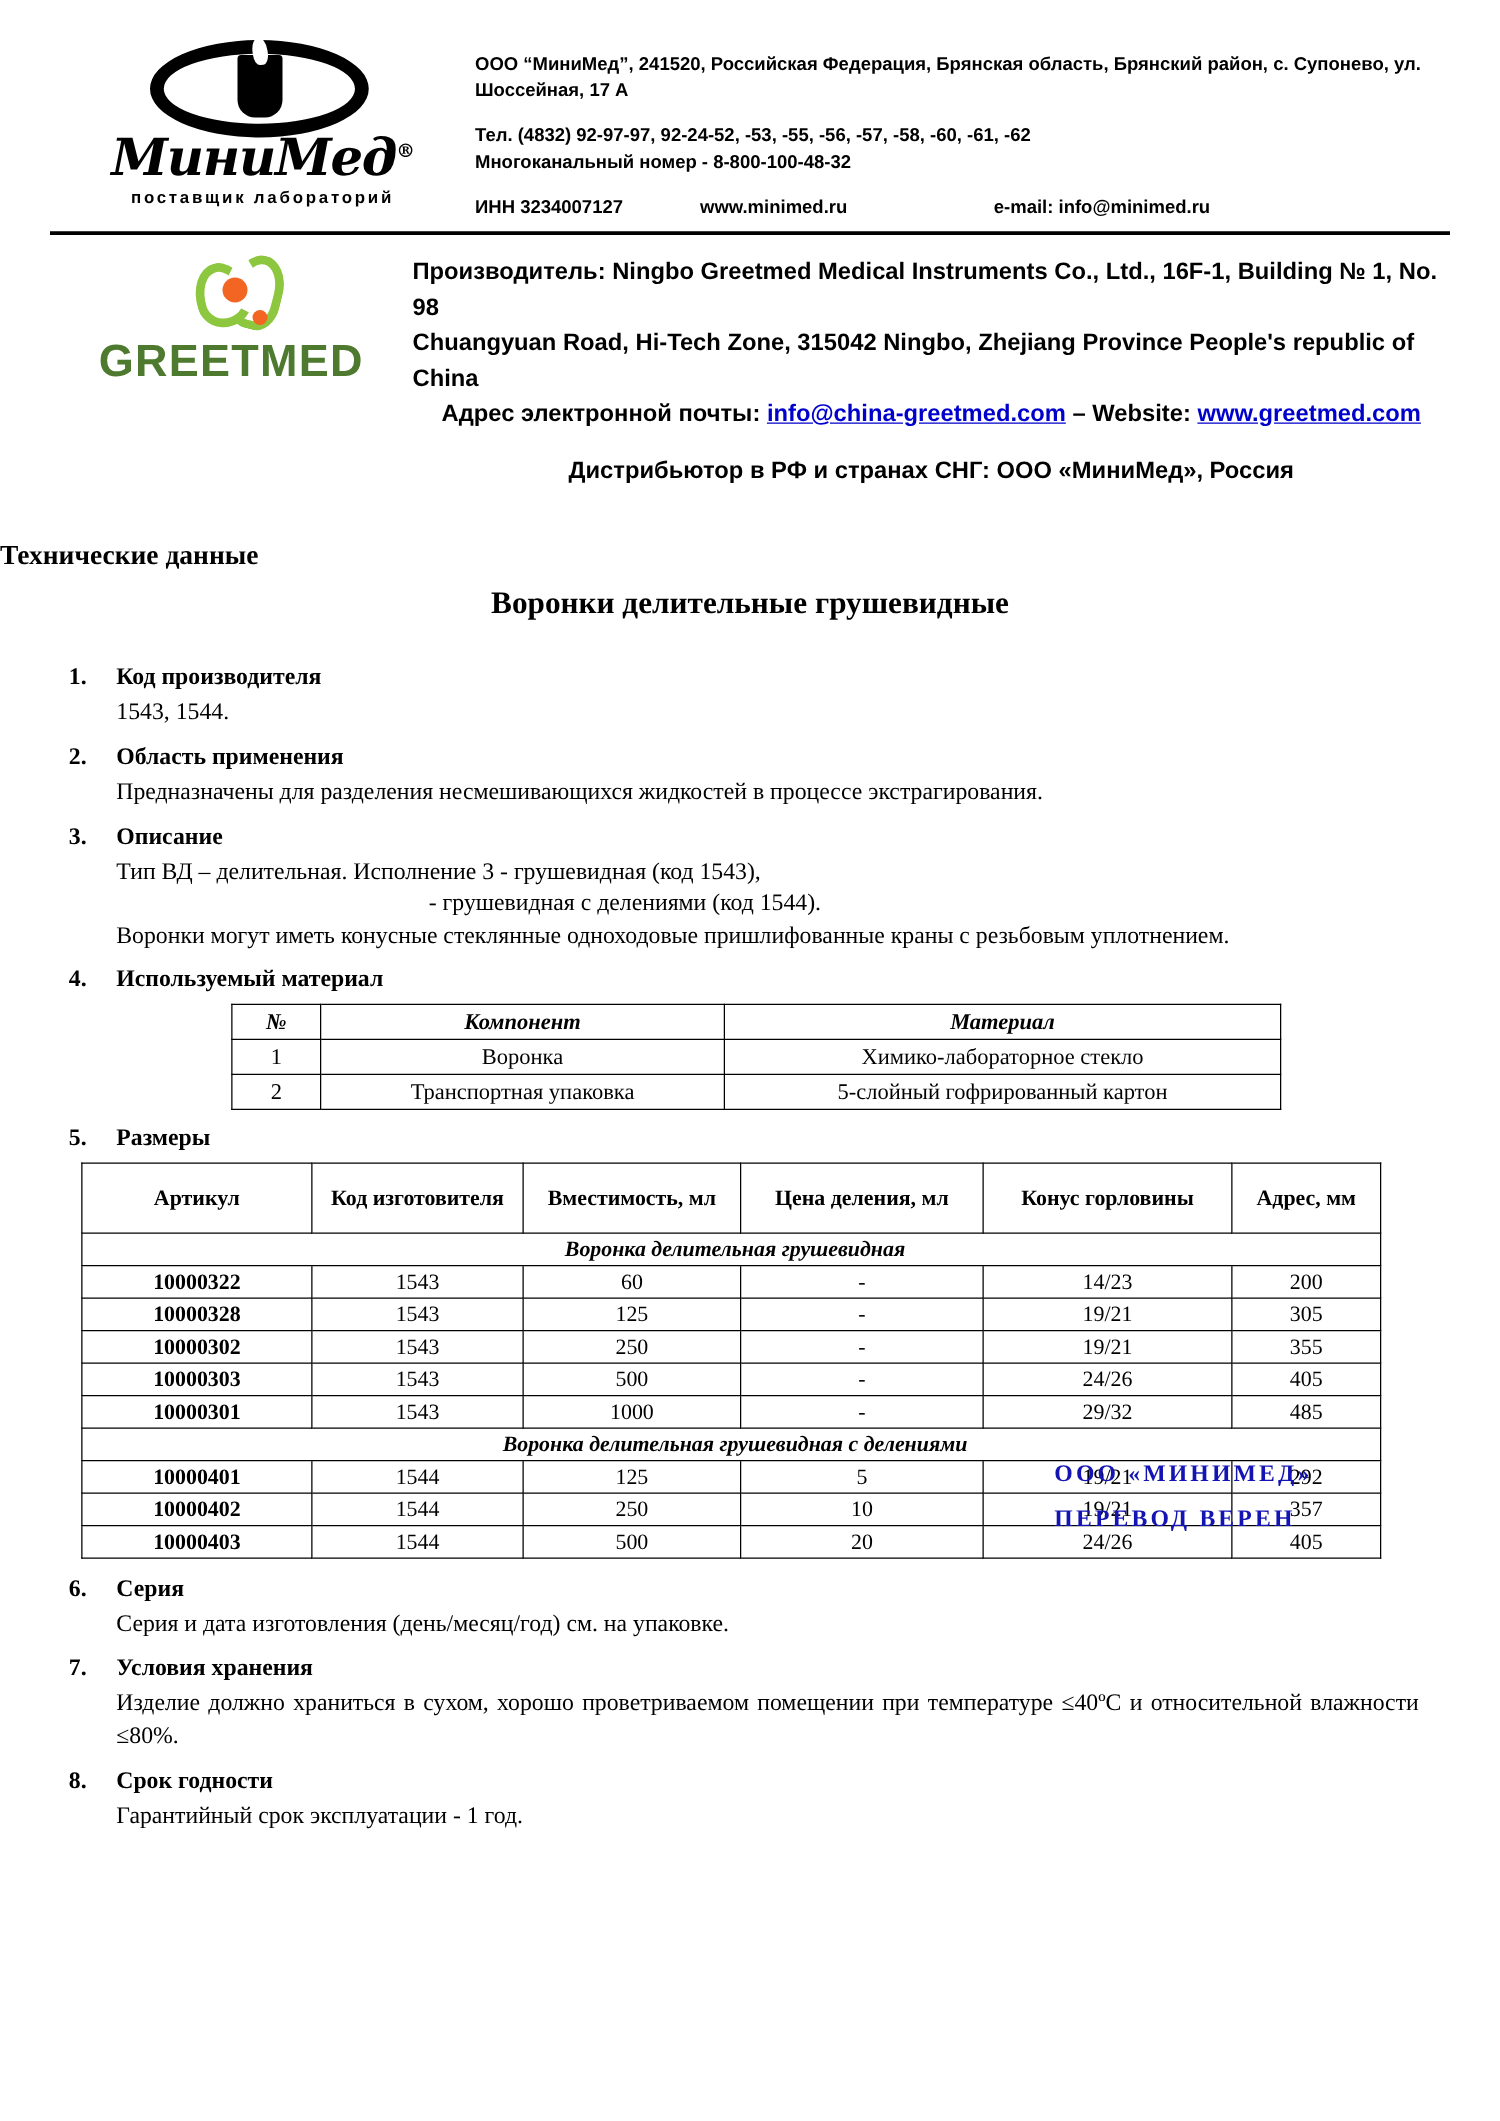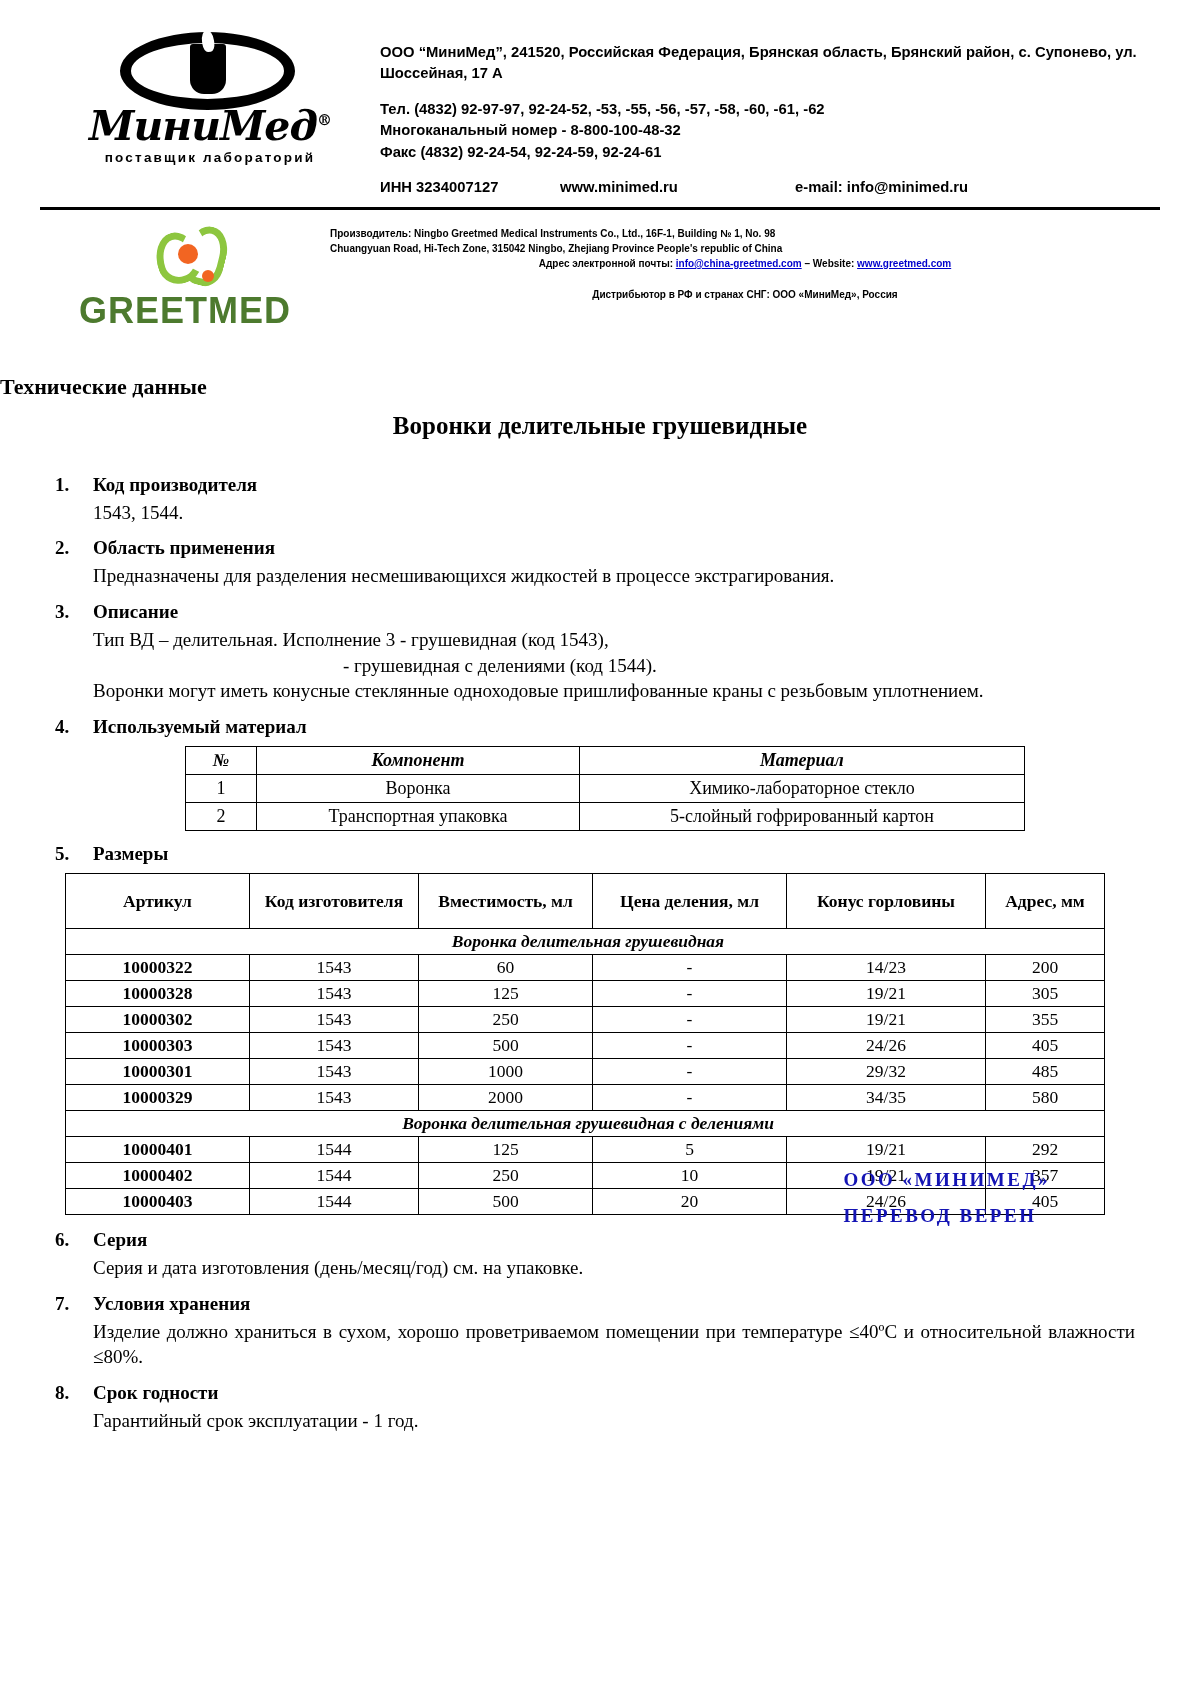--- a/index.html
+++ b/index.html
@@ -182,21 +182,21 @@
     text-align: center;
     font-family: "Liberation Sans", sans-serif;
     font-size: 36px;
     font-weight: bold;
     color: #4d7a2e;
     letter-spacing: 1px;
   }
   .greet-text {
     flex: 1 1 auto;
     font-family: "Liberation Sans", sans-serif;
-    font-size: 10px;
+    font-size: 19px;
     font-weight: bold;
     line-height: 1.5;
     padding-top: 2px;
   }
   .greet-text .ctr { text-align: center; }
   .greet-text a {
     color: #0000cc;
     text-decoration: underline;
   }
   .greet-dist {
@@ -323,21 +323,20 @@
         <div class="mm-flame"></div>
         <div class="mm-word"><span>МиниМед</span><span class="mm-reg">®</span></div>
         <div class="mm-sub">поставщик лабораторий</div>
       </div>
     </div>
 
     <div class="contact-block">
       <p>ООО “МиниМед”, 241520, Российская Федерация, Брянская область, Брянский район, с. Супонево, ул. Шоссейная, 17 А</p>
       <p>Тел. (4832) 92-97-97, 92-24-52, -53, -55, -56, -57, -58, -60, -61, -62</p>
       <p style="margin-top:-14px">Многоканальный номер - 8-800-100-48-32</p>
-      <p style="margin-top:-14px">Факс (4832) 92-24-54, 92-24-59, 92-24-61</p>
       <div class="contact-row">
         <span class="inn">ИНН 3234007127</span>
         <span class="site">www.minimed.ru</span>
         <span class="mail">e-mail: info@minimed.ru</span>
       </div>
     </div>
   </div>
 
   <div class="rule-thick"></div>
 
@@ -479,28 +478,20 @@
             <td>405</td>
           </tr>
           <tr>
             <td class="art">10000301</td>
             <td>1543</td>
             <td>1000</td>
             <td>-</td>
             <td>29/32</td>
             <td>485</td>
           </tr>
-          <tr>
-            <td class="art">10000329</td>
-            <td>1543</td>
-            <td>2000</td>
-            <td>-</td>
-            <td>34/35</td>
-            <td>580</td>
-          </tr>
 
           <tr>
             <td class="group" colspan="6">Воронка делительная грушевидная с делениями</td>
           </tr>
           <tr>
             <td class="art">10000401</td>
             <td>1544</td>
             <td>125</td>
             <td>5</td>
             <td>19/21</td>

